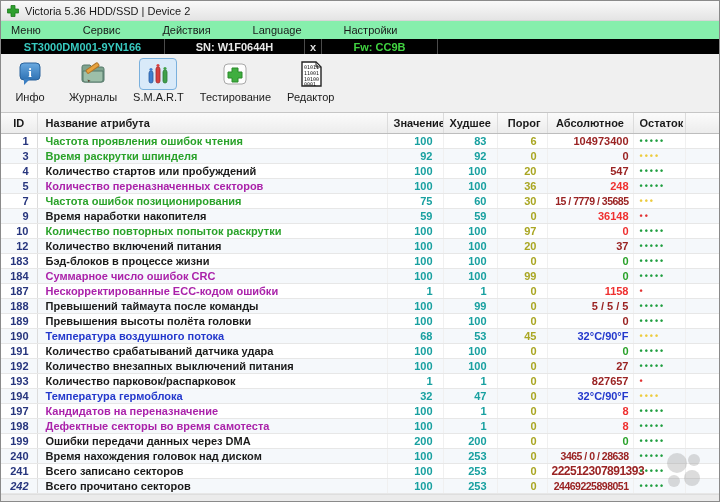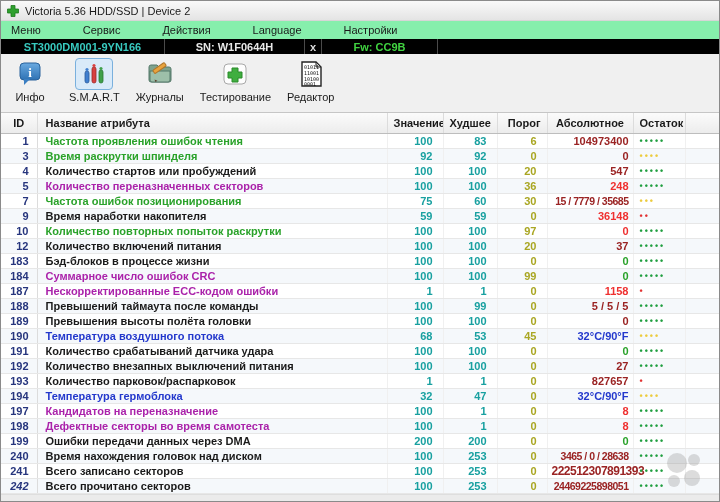--- a/index.html
+++ b/index.html
@@ -102,43 +102,43 @@
                 <stop offset="1" stop-color="#2e72b4"></stop>
               </linearGradient>
             </defs>
             <rect x="3" y="2" width="20" height="17" rx="4" fill="url(#gi)" stroke="#2a639c"></rect>
             <path d="M7 18 L7 24 L13 18 Z" fill="#3a7ec2"></path>
             <text x="13" y="16" font-size="13" fill="#ffffff" font-weight="bold" text-anchor="middle" font-family="Liberation Serif,serif">i</text>
           </svg>
         </div>
         <div>Инфо</div>
       </div>
+      <div class="tool">
+        <div class="iconbox">
+          <svg width="28" height="26" viewBox="0 0 28 26">
+            <path d="M3 6 q0-2 2-2 h6 l2 2 h10 q2 0 2 2 v11 q0 2-2 2 H5 q-2 0-2-2 Z" fill="#7fa38d" stroke="#55796a"></path>
+            <path d="M4 10 h20 v9 q0 2-2 2 H6 q-2 0-2-2 Z" fill="#9dbfa9" stroke="#55796a"></path>
+            <rect x="10" y="4" width="14" height="4" rx="1" transform="rotate(-35 17 12)" fill="#e8a33d" stroke="#b0762a"></rect>
+            <path d="M8.5 18.5 l3 1.2 -2.2 1.2 Z" fill="#5a4632"></path>
+          </svg>
+        </div>
+        <div>Журналы</div>
+      </div>
       <div class="tool selected">
         <div class="iconbox">
           <svg width="26" height="26" viewBox="0 0 26 26">
             <rect x="4" y="10" width="4" height="12" rx="2" fill="#3f7fd0" stroke="#2a5a9c" stroke-width="0.8"></rect>
             <circle cx="6" cy="8.5" r="1.6" fill="#3f7fd0"></circle>
             <rect x="11" y="6" width="4" height="16" rx="2" fill="#d84040" stroke="#a02828" stroke-width="0.8"></rect>
             <circle cx="13" cy="4.5" r="1.6" fill="#d84040"></circle>
             <rect x="18" y="9" width="4" height="13" rx="2" fill="#3fa04a" stroke="#2a7a34" stroke-width="0.8"></rect>
             <circle cx="20" cy="7.5" r="1.6" fill="#3fa04a"></circle>
           </svg>
         </div>
         <div>S.M.A.R.T</div>
-      </div>
-      <div class="tool">
-        <div class="iconbox">
-          <svg width="28" height="26" viewBox="0 0 28 26">
-            <path d="M3 6 q0-2 2-2 h6 l2 2 h10 q2 0 2 2 v11 q0 2-2 2 H5 q-2 0-2-2 Z" fill="#7fa38d" stroke="#55796a"></path>
-            <path d="M4 10 h20 v9 q0 2-2 2 H6 q-2 0-2-2 Z" fill="#9dbfa9" stroke="#55796a"></path>
-            <rect x="10" y="4" width="14" height="4" rx="1" transform="rotate(-35 17 12)" fill="#e8a33d" stroke="#b0762a"></rect>
-            <path d="M8.5 18.5 l3 1.2 -2.2 1.2 Z" fill="#5a4632"></path>
-          </svg>
-        </div>
-        <div>Журналы</div>
       </div>
       <div class="tool">
         <div class="iconbox">
           <svg width="28" height="26" viewBox="0 0 28 26">
             <rect x="3" y="3" width="22" height="20" rx="4" fill="#fdfdfd" stroke="#a8a8a8"></rect>
             <path d="M11 7 h6 v4 h4 v6 h-4 v4 h-6 v-4 H7 v-6 h4 Z" fill="#3fae3f" stroke="#2a8a2a"></path>
           </svg>
         </div>
         <div>Тестирование</div>
       </div>

